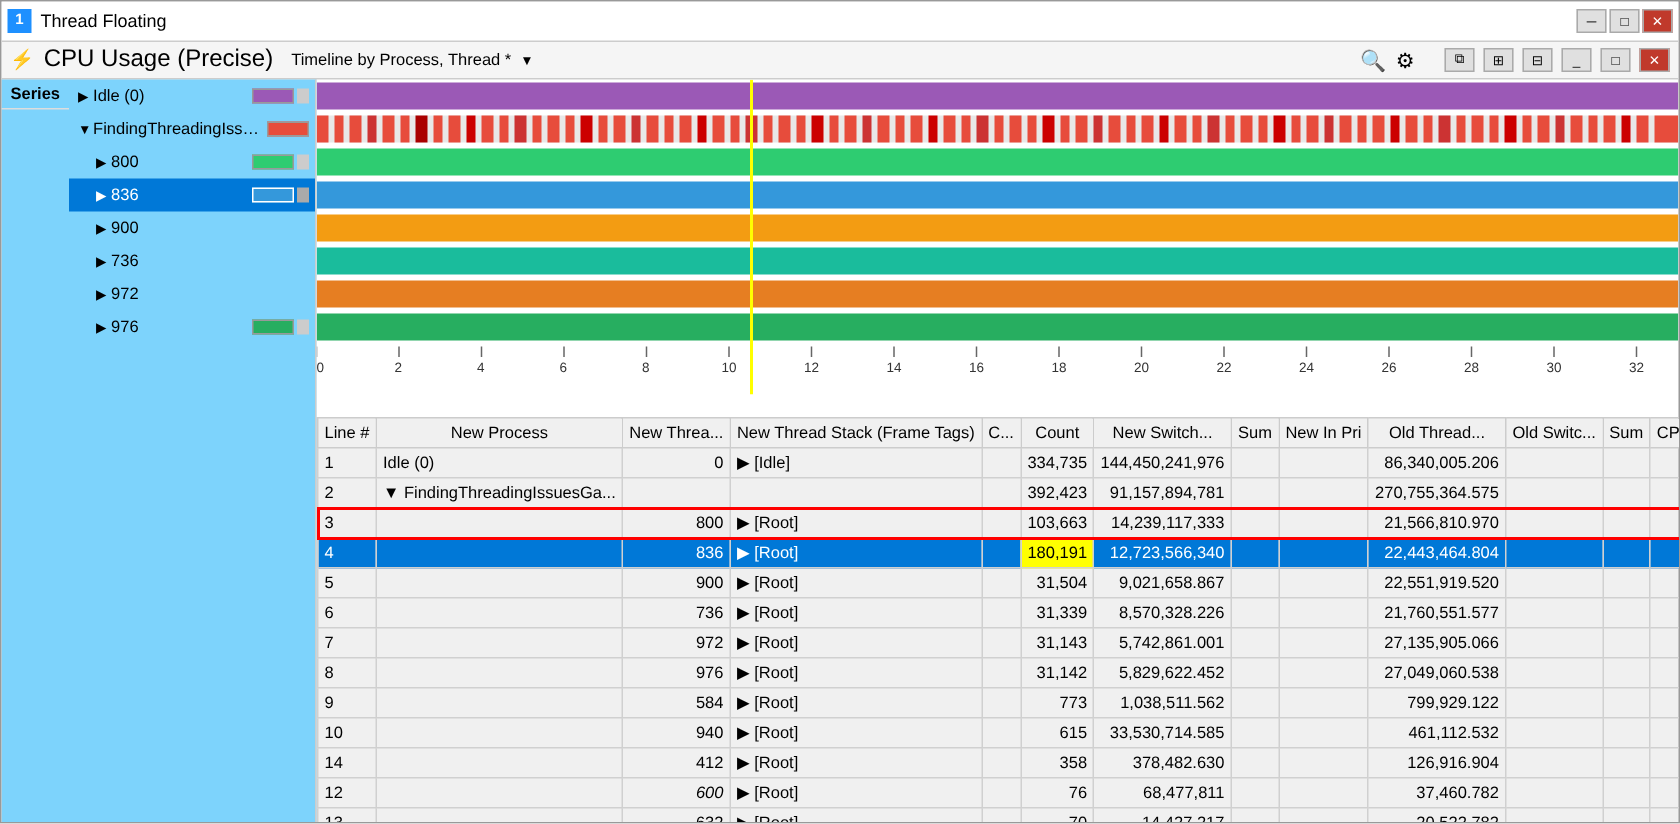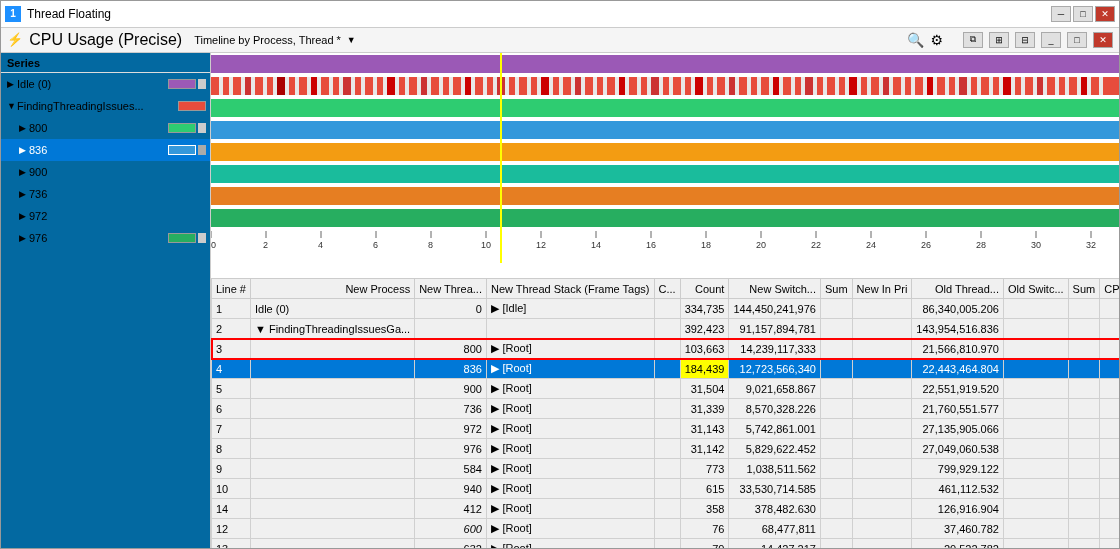--- a/index.html
+++ b/index.html
@@ -19,42 +19,42 @@
     .toolbar {
       display: flex; align-items: center; background: #f5f5f5; border-bottom: 1px solid #ccc;
       padding: 2px 6px; height: 26px; gap: 6px;
     }
 
     
     .main { display: flex; height: calc(549px - 54px); }
 
     
     .series-panel {
-      width: 210px; min-width: 210px; display: flex; flex-direction: column; border-right: 1px solid #ccc; background: #0369a1;
+      width: 210px; min-width: 210px; display: flex; flex-direction: row; border-right: 1px solid #ccc; background: #7dd3fc;
     }
     .series-header { padding: 2px 6px; font-weight: bold; font-size: 11px; border-bottom: 1px solid #ddd; height: 20px; display: flex; align-items: center; }
     .series-list { flex: 1; overflow-y: auto; }
     .series-item { display: flex; align-items: center; padding: 1px 4px; height: 22px; cursor: pointer; }
     .series-item.selected { background: #0078d7; color: white; }
     .series-item.selected .series-color { border-color: white; }
     .series-label { flex: 1; white-space: nowrap; overflow: hidden; text-overflow: ellipsis; font-size: 11px; }
     .series-color { width: 28px; height: 10px; border: 1px solid #999; margin-left: 4px; }
 
     
     .right-panel { flex: 1; display: flex; flex-direction: column; overflow: hidden; }
 
     
     .data-table-container { flex: 1; overflow: auto; }
     .data-table { width: 100%; border-collapse: collapse; font-size: 11px; }
     .data-table th {
       background: #f0f0f0; border: 1px solid #ccc; padding: 1px 4px;
-      font-weight: normal; white-space: nowrap; text-align: right; position: sticky; top: 0; z-index: 2;
+      font-weight: normal; white-space: nowrap; text-align: center; position: sticky; top: 0; z-index: 2;
       height: 20px;
     }
-    .data-table th.right { text-align: right; }
+    .data-table th.right { }
     .data-table td { border: 1px solid #d0d0d0; padding: 1px 4px; white-space: nowrap; height: 20px; }
     .data-table td.right { text-align: right; }
     .data-table tr.selected td { background: #0078d7; color: white; }
 
     
     ::-webkit-scrollbar { width: 12px; height: 12px; }
     ::-webkit-scrollbar-track { background: #f0f0f0; }
     ::-webkit-scrollbar-thumb { background: #aaa; border: 1px solid #888; }
 
     .expand-arrow { display: inline-block; width: 10px; font-size: 9px; }
@@ -340,21 +340,21 @@
               <tr>
                 <td>2</td>
                 <td>▼ FindingThreadingIssuesGa...</td>
                 <td class="right"></td>
                 <td></td>
                 <td></td>
                 <td class="right">392,423</td>
                 <td class="right">91,157,894,781</td>
                 <td></td>
                 <td></td>
-                <td class="right">143,954,516.836</td>
+                <td class="right">270,755,364.575</td>
                 <td></td>
                 <td></td>
                 <td class="right">7</td>
               </tr>
               <tr style="outline: red solid 2px; outline-offset: -1px;">
                 <td>3</td>
                 <td style="padding-left: 16px;"></td>
                 <td class="right" style="padding-left: 16px;">800</td>
                 <td>▶ [Root]</td>
                 <td></td>
@@ -366,21 +366,21 @@
                 <td></td>
                 <td></td>
                 <td class="right">6</td>
               </tr>
               <tr class="selected">
                 <td>4</td>
                 <td style="padding-left: 16px;"></td>
                 <td class="right" style="padding-left: 16px;">836</td>
                 <td>▶ [Root]</td>
                 <td></td>
-                <td class="right" style="background: rgb(255, 255, 0); color: black;">184,439</td>
+                <td class="right" style="background: rgb(255, 255, 0); color: black;">180,191</td>
                 <td class="right">12,723,566,340</td>
                 <td></td>
                 <td></td>
                 <td class="right">22,443,464.804</td>
                 <td></td>
                 <td></td>
                 <td class="right">6</td>
               </tr>
               <tr>
                 <td>5</td>

